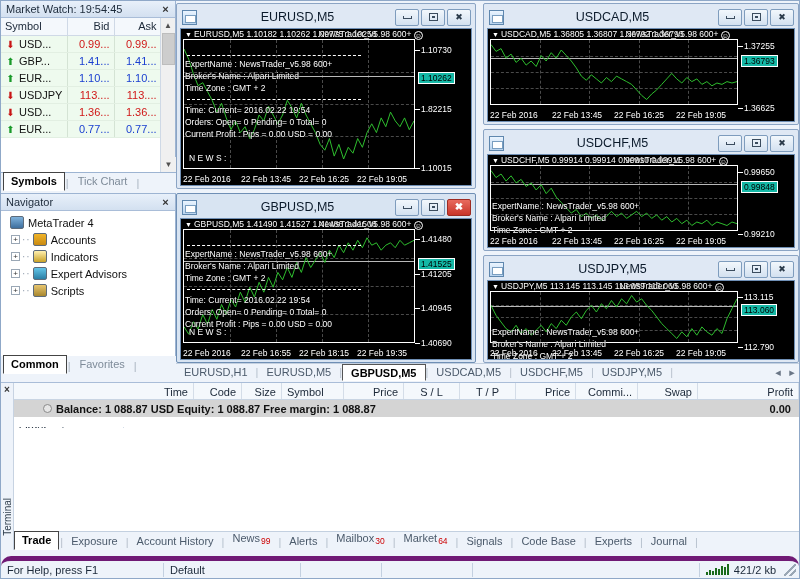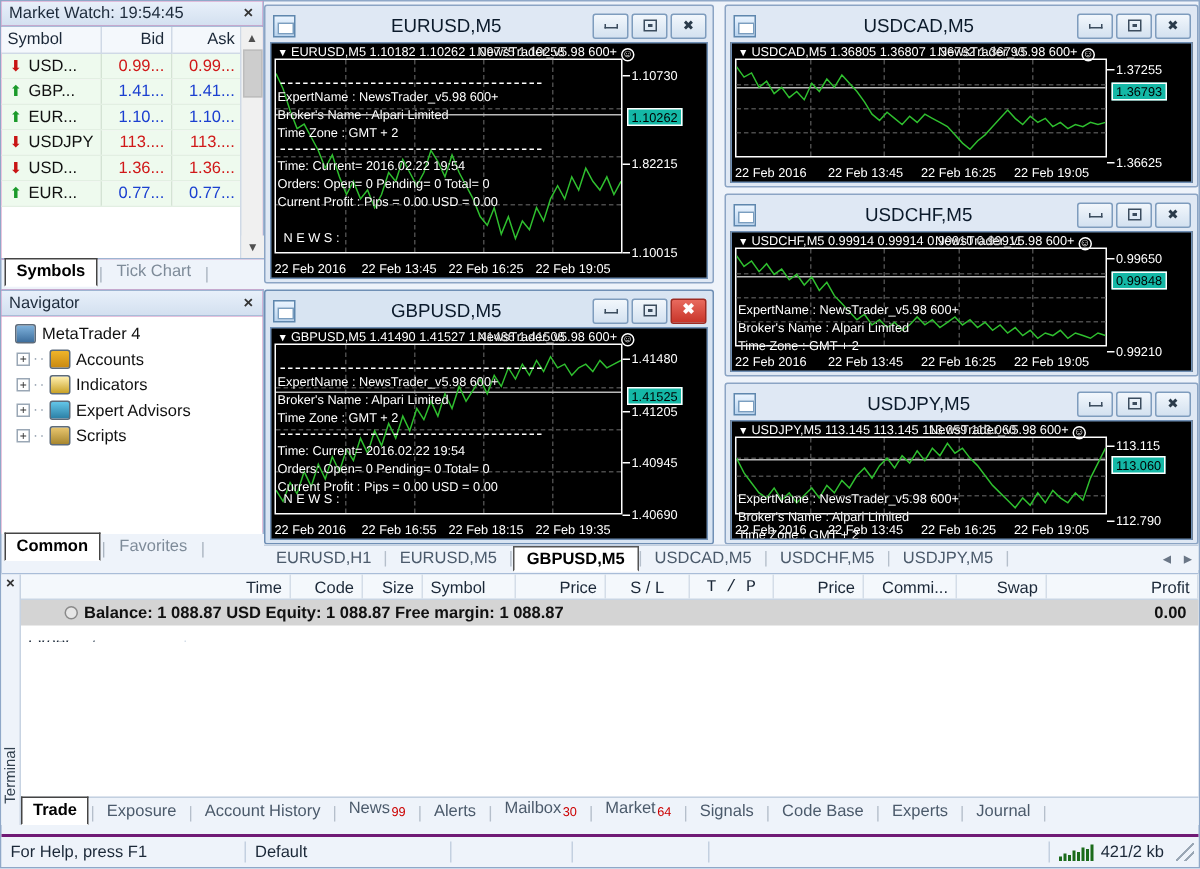--- a/index.html
+++ b/index.html
@@ -296,22 +296,22 @@
   }
   #term-tabs .ttab.active {
     color:#000;font-weight:bold;background:#fff;border:1px solid #444;border-bottom-color:#fff;
   }
   #term-tabs .tsep { color:#b5bfcb; padding:0 1px 2px; }
   .badge { color:#cc0000; font-size:8.5px; vertical-align:-2px; margin-left:1px; }
 
   
   #statusbar {
     position:absolute; left:0; bottom:0; right:0; height:22px;
-    background:#eef3fa; border-top:2px solid #701a75;
-    display:flex; align-items:center; font-size:11px; color:#1b2838;
+    background:#eef3fa; border-top:5px solid #701a75;
+    display:flex; align-items:center; font-size:11px; color:#1b2838;border-radius:10px;
   }
   #statusbar .cell { padding:0 6px; height:100%; display:flex; align-items:center; white-space:nowrap;}
   #statusbar .sep { width:1px; height:14px; background:#c3d0e0; }
   #statusbar .grow { flex:1 1 auto; }
   .sigbars { display:flex; align-items:flex-end; gap:1px; height:11px; margin-right:5px;}
   .sigbars i { display:block; width:2px; background:#1b6b1b; }
   .resizer { width:12px; height:12px; margin:0 3px 0 2px; position:relative;}
   .resizer:before{
     content:''; position:absolute; inset:0;
     background:
@@ -721,21 +721,21 @@
           <div style="width: 110px; flex: 0 0 auto; justify-content: flex-start; margin-top: 44px;">
             <span>Order</span>
             <span style="margin-left:14px;color:#4a5a6a">/</span>
           </div>
           <div style="width: 70px; flex: 0 0 auto; justify-content: flex-end;">Time</div>
           <div style="width: 48px; flex: 0 0 auto; justify-content: flex-end;">Code</div>
           <div style="width: 40px; flex: 0 0 auto; justify-content: flex-end;">Size</div>
           <div style="width: 62px; flex: 0 0 auto; justify-content: flex-start;">Symbol</div>
           <div style="width: 60px; flex: 0 0 auto; justify-content: flex-end;">Price</div>
           <div style="width: 56px; flex: 0 0 auto; justify-content: center;">S / L</div>
-          <div style="width: 56px; flex: 0 0 auto; justify-content: center; font-family: Liberation Mono, monospace;">T / P</div>
+          <div style="width: 56px; flex: 0 0 auto; justify-content: center;">T / P</div>
           <div style="width: 60px; flex: 0 0 auto; justify-content: flex-end;">Price</div>
           <div style="width: 62px; flex: 0 0 auto; justify-content: flex-end;">Commi...</div>
           <div style="width: 60px; flex: 0 0 auto; justify-content: flex-end;">Swap</div>
           <div style="flex: 1 1 auto; justify-content: flex-end;">Profit</div>
         </div>
       <div class="tg-row">
         <span class="bal">
           <span class="dotico"></span>
           <span>Balance: 1 088.87 USD  Equity: 1 088.87  Free margin: 1 088.87</span>
         </span>

